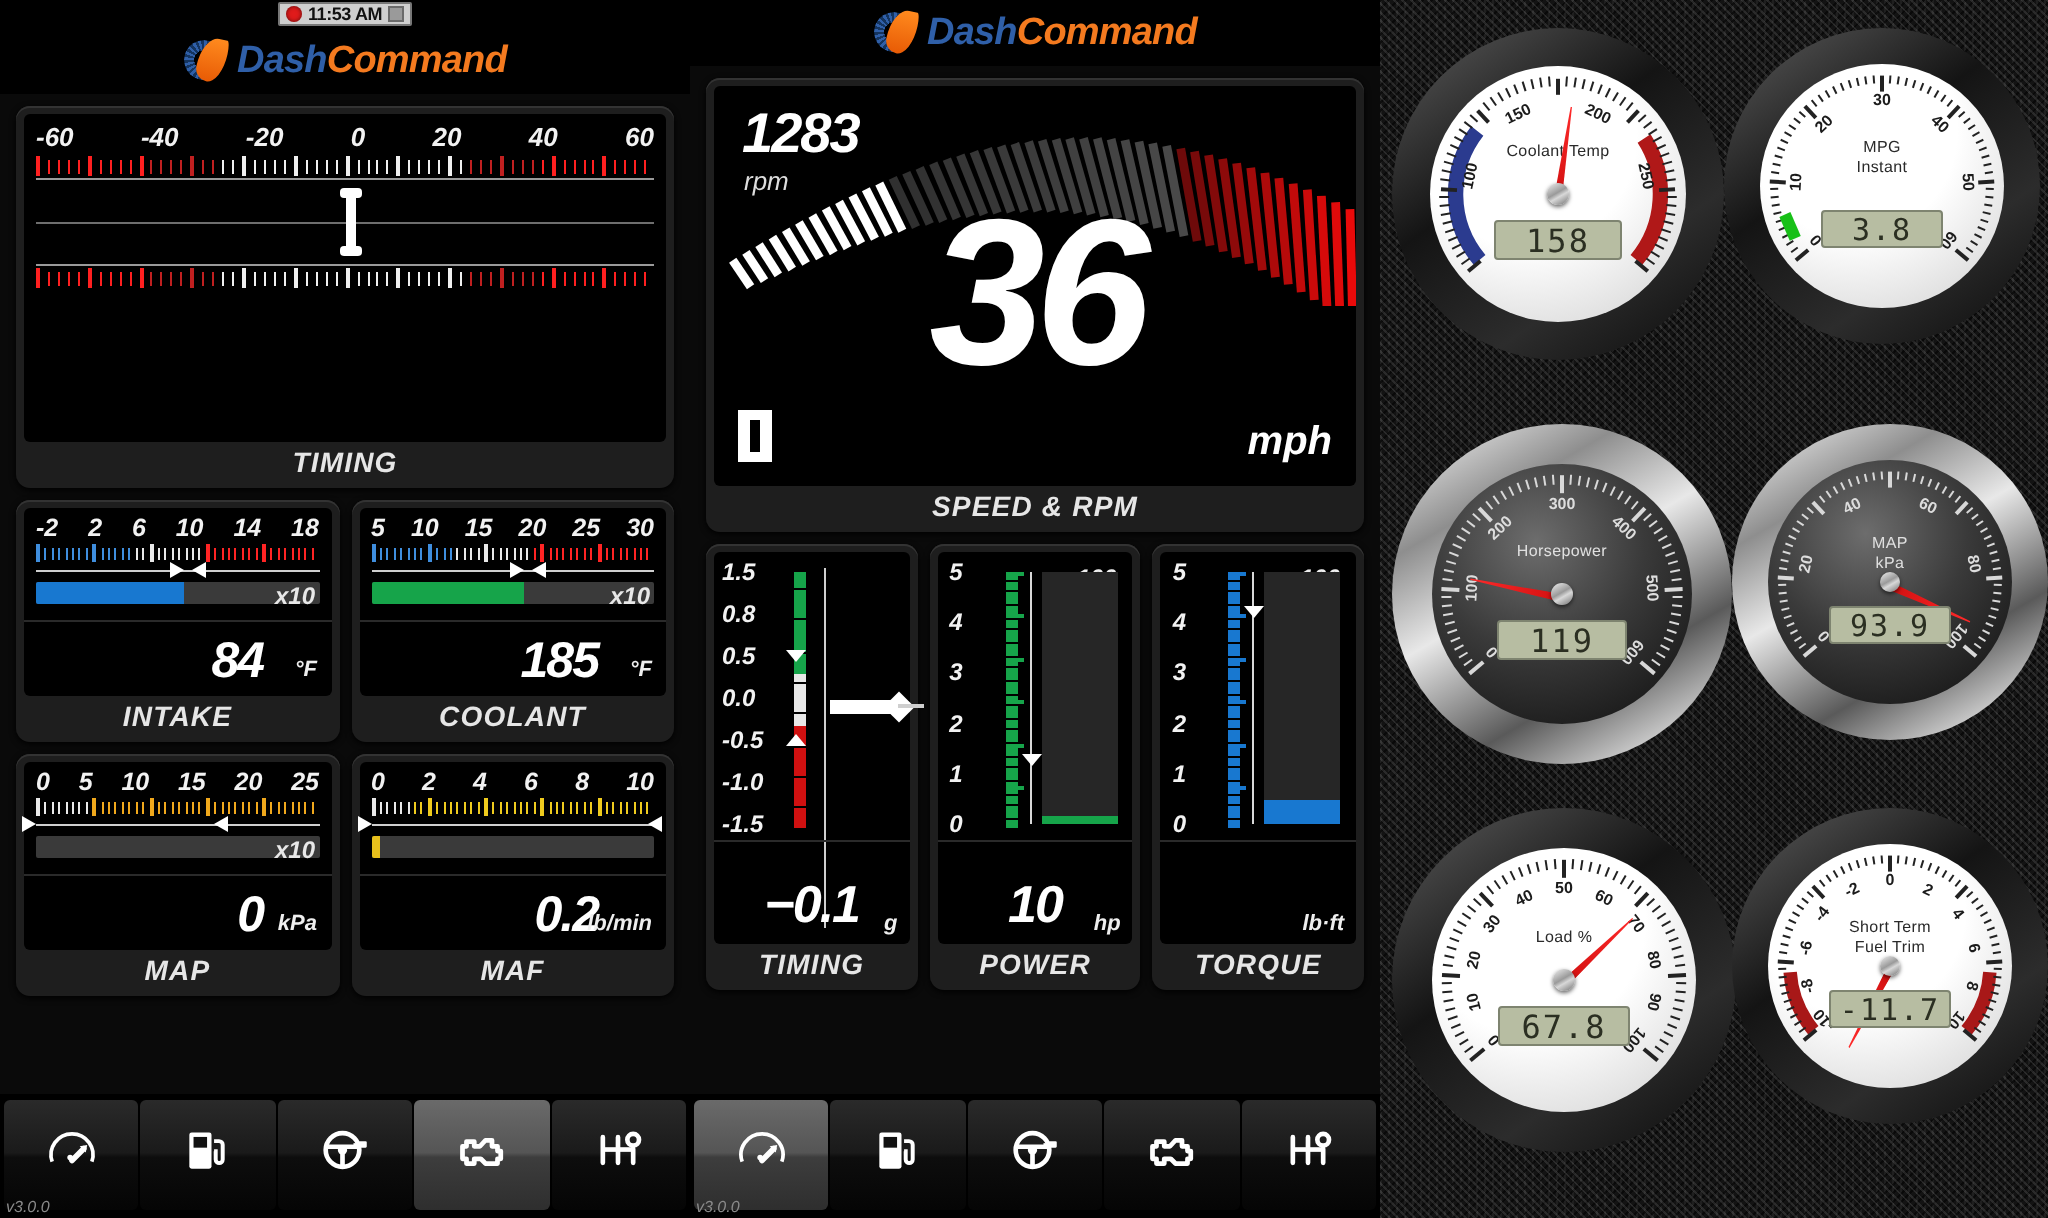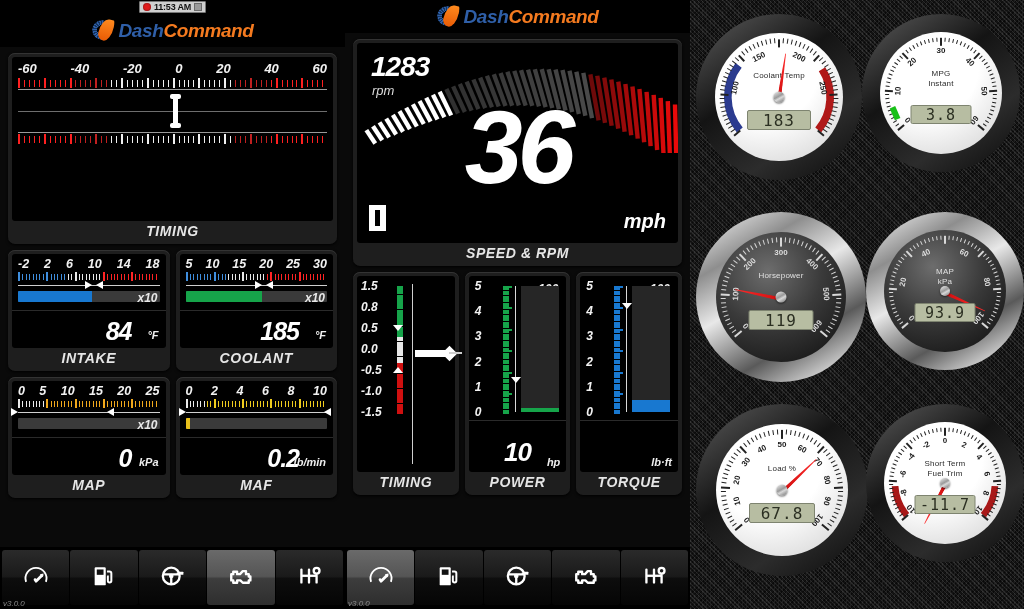--- a/index.html
+++ b/index.html
@@ -758,20 +758,24 @@
       </div>
       <div class="cardlabel">SPEED &amp; RPM</div>
     </div>
 
     <div class="row3">
 
       <div class="card vcard">
         <div class="cardface" id="accelFace">
           <div class="vaxis" style="left:55px"></div>
           <div class="vneedle" id="accelNeedle" style="position: absolute; left: 58px; width: 34px; top: 74.2px; height: 7px; background: rgb(255, 255, 255);"></div>
+          <div class="readout" style="position:absolute;left:0;right:0;bottom:0;height:52px">
+            <div class="rdval">−0.1</div>
+            <div class="rdunit">g</div>
+          </div>
         <div class="vnum" style="top:10px;left:4px">1.5</div>
             <div class="vnum" style="top:31px;left:4px">0.8</div>
             <div class="vnum" style="top:52px;left:4px">0.5</div>
             <div class="vnum" style="top:73px;left:4px">0.0</div>
             <div class="vnum" style="top:94px;left:4px">-0.5</div>
             <div class="vnum" style="top:115px;left:4px">-1.0</div>
             <div class="vnum" style="top:136px;left:4px">-1.5</div>
             <div style="position:absolute;left:40px;top:10.0px;width:6px;height:2px;background:#16a44a"></div>
             <div style="position:absolute;left:40px;top:12.1px;width:6px;height:2px;background:#16a44a"></div>
             <div style="position:absolute;left:40px;top:14.3px;width:6px;height:2px;background:#16a44a"></div>
@@ -1102,21 +1106,21 @@
               <div class="tk" style="width:4.5px;height:1px;background:#222;transform:rotate(31.33deg) translateX(54.4px)"></div>
               <div class="tk" style="width:4.5px;height:1px;background:#222;transform:rotate(35.67deg) translateX(54.4px)"></div>
               <div class="tk" style="width:8.3px;height:2px;background:#222;transform:rotate(40.00deg) translateX(50.6px)"></div>
               <div class="gnum dk" style="left:20.2px;top:54.7px;transform:translate(-50%,-50%) rotate(-78.0deg);font-size:8px">100</div>
               <div class="gnum dk" style="left:44.4px;top:23.7px;transform:translate(-50%,-50%) rotate(-26.0deg);font-size:8px">150</div>
               <div class="gnum dk" style="left:83.6px;top:23.7px;transform:translate(-50%,-50%) rotate(26.0deg);font-size:8px">200</div>
               <div class="gnum dk" style="left:107.8px;top:54.7px;transform:translate(-50%,-50%) rotate(78.0deg);font-size:8px">250</div>
               <div class="gtitle dk" style="top:38.4px;font-size:8px">Coolant Temp</div>
               <div class="needle" style="width:46.1px;transform:rotate(-81.68deg)"></div>
               <div class="hub" style="width:11px;height:11px"></div>
-              <div class="lcd" style="width:64px;height:20px;top:77px;font-size:16px">183</div>
+              <div class="lcd" style="width:64px;height:20px;top:77px;font-size:16px">158</div>
             </div>
           </div>
         </div>
         <div class="gwrap" style="left:172px;top:14px;width:158px;height:158px">
           <div class="gauge">
             <div class="bezel dark"></div>
             <div class="face white" style="left:18px;top:18px;width:122px;height:122px">
               <div class="tk" style="width:7.9px;height:2px;background:#222;transform:rotate(-220.00deg) translateX(48.2px)"></div>
               <div class="tk" style="width:4.3px;height:1px;background:#222;transform:rotate(-215.67deg) translateX(51.9px)"></div>
               <div class="tk" style="width:4.3px;height:1px;background:#222;transform:rotate(-211.33deg) translateX(51.9px)"></div>

